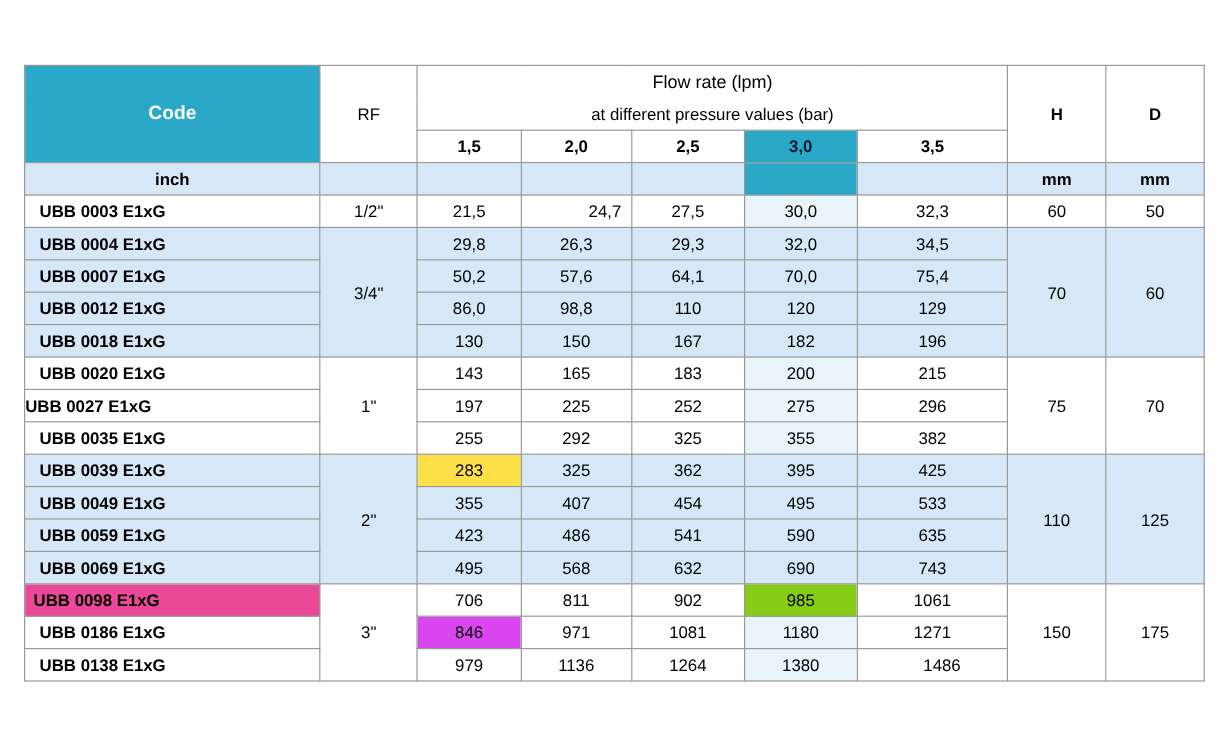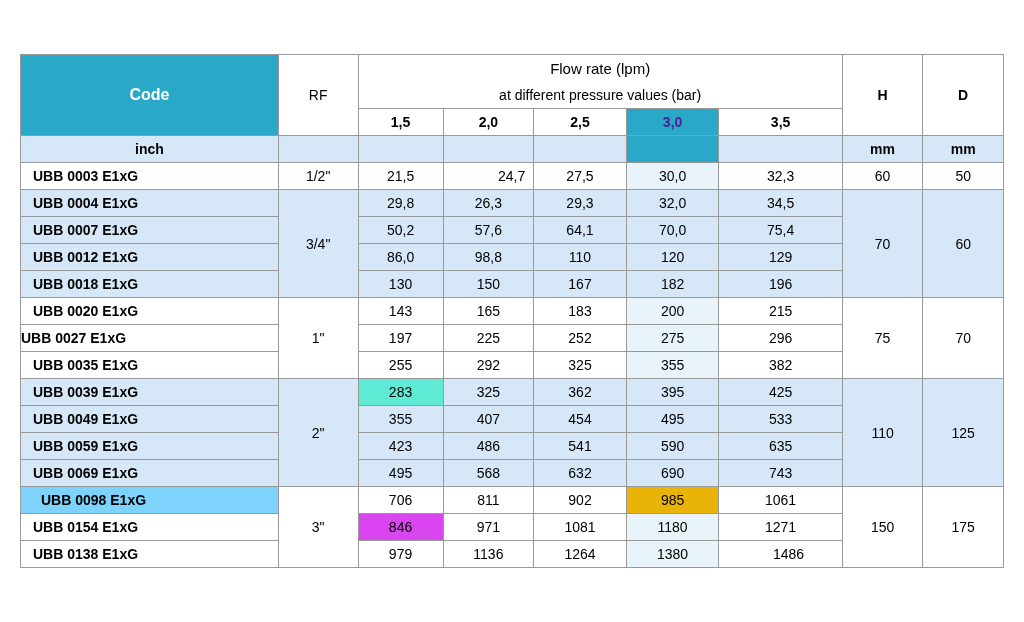--- a/index.html
+++ b/index.html
@@ -52,21 +52,21 @@
       vertical-align: middle;
     }
     .header-inch {
       background-color: #fff;
     }
     .header-pressure {
       font-weight: bold;
     }
     .header-pressure-highlight {
       background-color: #29a8c8;
-      color: #4c1d95;
+      color: #0f172a;
       font-weight: bold;
     }
     .header-mm {
       background-color: #fff;
     }
   </style>
 </head>
 <body>
 
 <div class="table-wrapper">
@@ -171,21 +171,21 @@
           <td style="font-weight: bold; text-align: left; padding-left: 12px; background-color: rgb(255, 255, 255);">UBB 0035 E1xG</td>
           <td style="background-color: rgb(255, 255, 255);">255</td>
           <td style="background-color: rgb(255, 255, 255);">292</td>
           <td style="background-color: rgb(255, 255, 255);">325</td>
           <td style="background-color: rgb(232, 244, 250);">355</td>
           <td style="background-color: rgb(255, 255, 255);">382</td>
         </tr>
         <tr>
           <td style="font-weight: bold; text-align: left; padding-left: 12px; background-color: rgb(214, 232, 247);">UBB 0039 E1xG</td>
           <td rowspan="4" style="vertical-align: middle; background-color: rgb(214, 232, 247);">2"</td>
-          <td style="background-color: #5eead4;">283</td>
+          <td style="background-color: #fde047;">283</td>
           <td style="background-color: rgb(214, 232, 247);">325</td>
           <td style="background-color: rgb(214, 232, 247);">362</td>
           <td style="background-color: rgb(214, 232, 247);">395</td>
           <td style="background-color: rgb(214, 232, 247);">425</td>
           <td rowspan="4" style="vertical-align: middle; background-color: rgb(214, 232, 247);">110</td>
           <td rowspan="4" style="vertical-align: middle; background-color: rgb(214, 232, 247);">125</td>
         </tr>
         <tr>
           <td style="font-weight: bold; text-align: left; padding-left: 12px; background-color: rgb(214, 232, 247);">UBB 0049 E1xG</td>
           <td style="background-color: rgb(214, 232, 247);">355</td>
@@ -204,32 +204,32 @@
         </tr>
         <tr>
           <td style="font-weight: bold; text-align: left; padding-left: 12px; background-color: rgb(214, 232, 247);">UBB 0069 E1xG</td>
           <td style="background-color: rgb(214, 232, 247);">495</td>
           <td style="background-color: rgb(214, 232, 247);">568</td>
           <td style="background-color: rgb(214, 232, 247);">632</td>
           <td style="background-color: rgb(214, 232, 247);">690</td>
           <td style="background-color: rgb(214, 232, 247);">743</td>
         </tr>
         <tr>
-          <td style="font-weight: bold; text-align: left; padding-left: 20px; background-color: #7dd3fc;">UBB 0098 E1xG</td>
+          <td style="font-weight: bold; text-align: left; padding-left: 7px; background-color: #ec4899;">UBB 0098 E1xG</td>
           <td rowspan="3" style="vertical-align: middle; background-color: rgb(255, 255, 255);">3"</td>
           <td style="background-color: rgb(255, 255, 255);">706</td>
           <td style="background-color: rgb(255, 255, 255);">811</td>
           <td style="background-color: rgb(255, 255, 255);">902</td>
-          <td style="background-color: #eab308;">985</td>
+          <td style="background-color: #84cc16;">985</td>
           <td style="background-color: rgb(255, 255, 255);">1061</td>
           <td rowspan="3" style="vertical-align: middle; background-color: rgb(255, 255, 255);">150</td>
           <td rowspan="3" style="vertical-align: middle; background-color: rgb(255, 255, 255);">175</td>
         </tr>
         <tr>
-          <td style="font-weight: bold; text-align: left; padding-left: 12px; background-color: rgb(255, 255, 255);">UBB 0154 E1xG</td>
+          <td style="font-weight: bold; text-align: left; padding-left: 12px; background-color: rgb(255, 255, 255);">UBB 0186 E1xG</td>
           <td style="background-color: #d946ef;">846</td>
           <td style="background-color: rgb(255, 255, 255);">971</td>
           <td style="background-color: rgb(255, 255, 255);">1081</td>
           <td style="background-color: rgb(232, 244, 250);">1180</td>
           <td style="background-color: rgb(255, 255, 255);">1271</td>
         </tr>
         <tr>
           <td style="font-weight: bold; text-align: left; padding-left: 12px; background-color: rgb(255, 255, 255);">UBB 0138 E1xG</td>
           <td style="background-color: rgb(255, 255, 255);">979</td>
           <td style="background-color: rgb(255, 255, 255);">1136</td>

